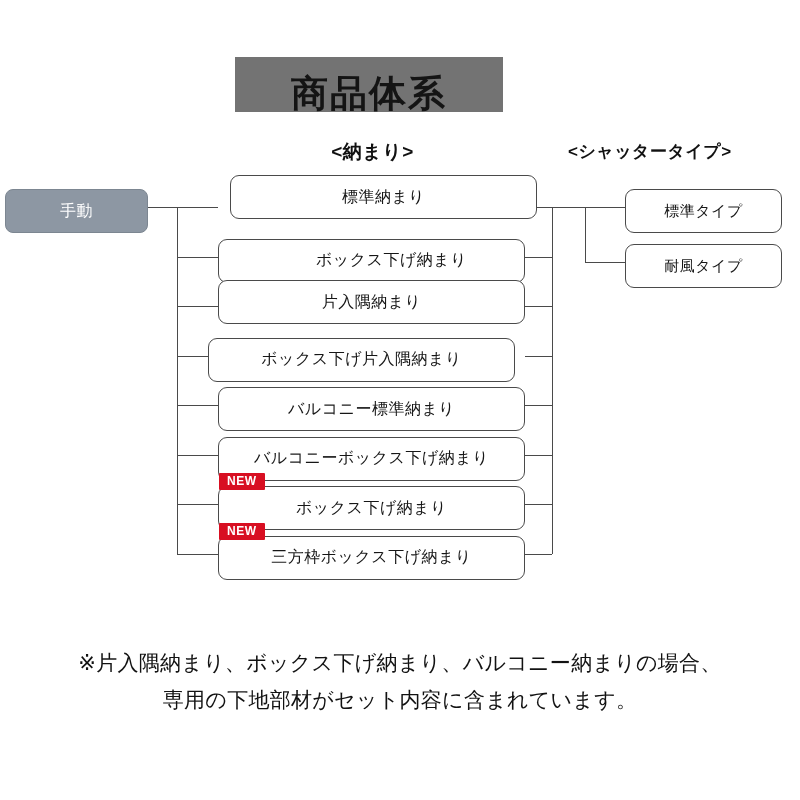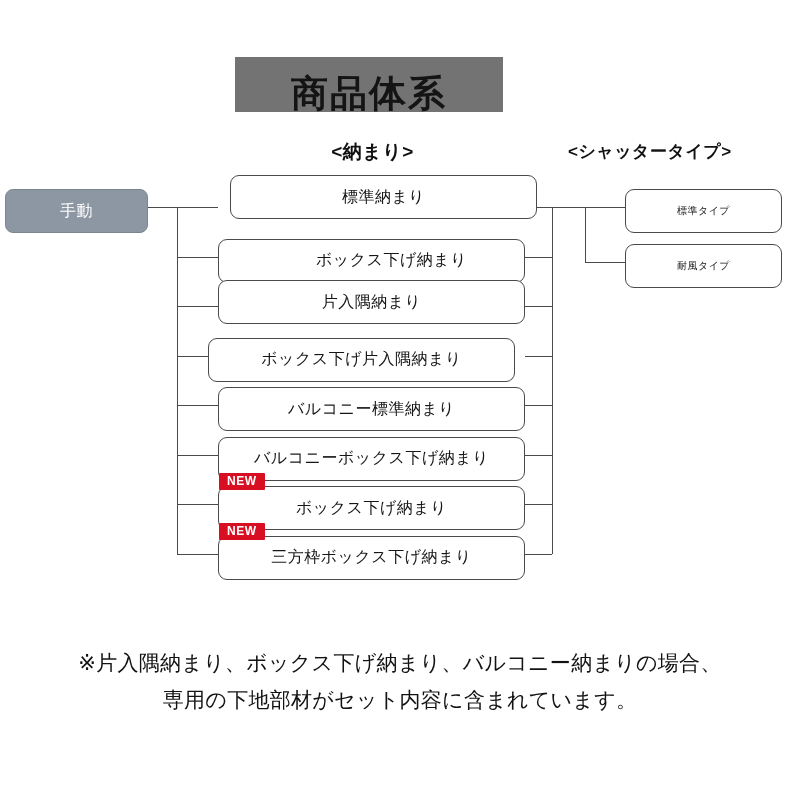--- a/index.html
+++ b/index.html
@@ -79,21 +79,21 @@
     letter-spacing: 0.5px;
     z-index: 3;
   }
   .node.root {
     background: #8d97a3;
     border-color: #7c8691;
     color: #ffffff;
     border-radius: 8px;
   }
   .node.shutter {
-    font-size: 10px;
+    font-size: 15px;
   }
 
   
   .new-badge {
     position: absolute;
     background: #d80f22;
     color: #ffffff;
     font-size: 12px;
     font-weight: bold;
     letter-spacing: 0.6px;

